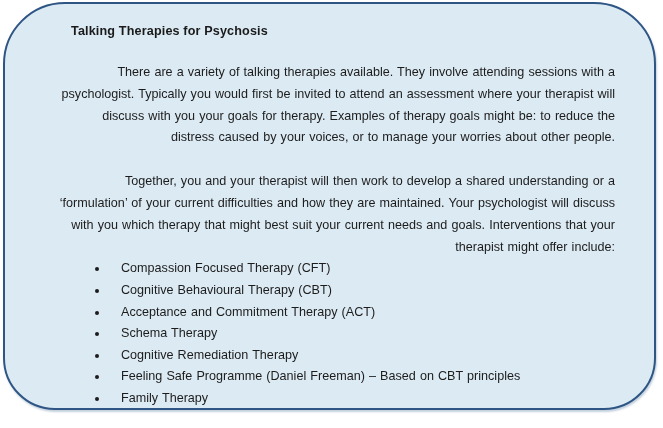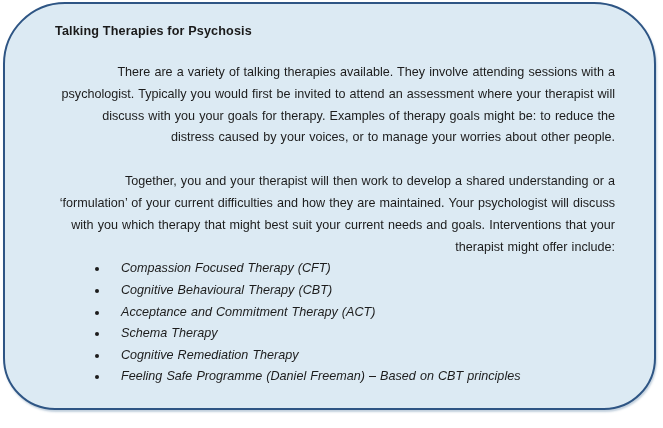--- a/index.html
+++ b/index.html
@@ -42,21 +42,21 @@
     top: 18px;
     width: 560px;
   }
 
   .doc-title {
     font-size: 12.6px;
     font-weight: bold;
     color: #1a1a1a;
     letter-spacing: 0.15px;
     line-height: 18px;
-    margin: 0 0 0 0;
+    margin: 0 0 0 16px;
     white-space: nowrap;
   }
 
   .spacer-line {
     height: 22px;
   }
 
   .para {
     font-size: 12.6px;
     color: #1c1c1c;
@@ -73,21 +73,20 @@
   }
 
   .bullet-item {
     position: relative;
     font-size: 12.6px;
     color: #1c1c1c;
     line-height: 21.6px;
     padding-left: 66px;
     word-spacing: 0.6px;
     white-space: nowrap;
-    font-style: italic;
   }
 
   .bullet-dot {
     position: absolute;
     left: 40px;
     top: 9px;
     width: 4px;
     height: 4px;
     border-radius: 50%;
     background: #1c1c1c;
@@ -129,18 +128,22 @@
           <span>Schema Therapy</span>
         </li>
         <li class="bullet-item">
           <span class="bullet-dot"></span>
           <span>Cognitive Remediation Therapy</span>
         </li>
         <li class="bullet-item">
           <span class="bullet-dot"></span>
           <span>Feeling Safe Programme (Daniel Freeman) – Based on CBT principles</span>
         </li>
+        <li class="bullet-item">
+          <span class="bullet-dot"></span>
+          <span>Family Therapy</span>
+        </li>
       </ul>
 
     </div>
   </div>
 
 </div>
 
 </body></html>

